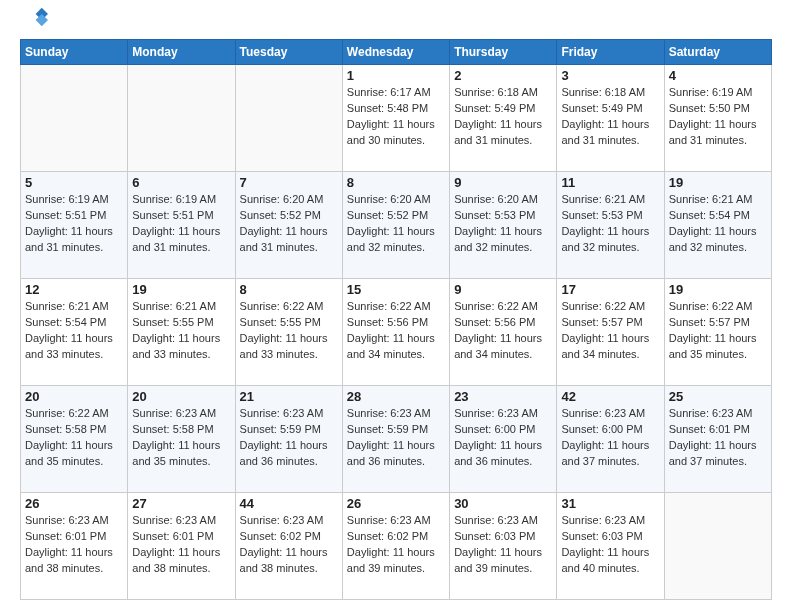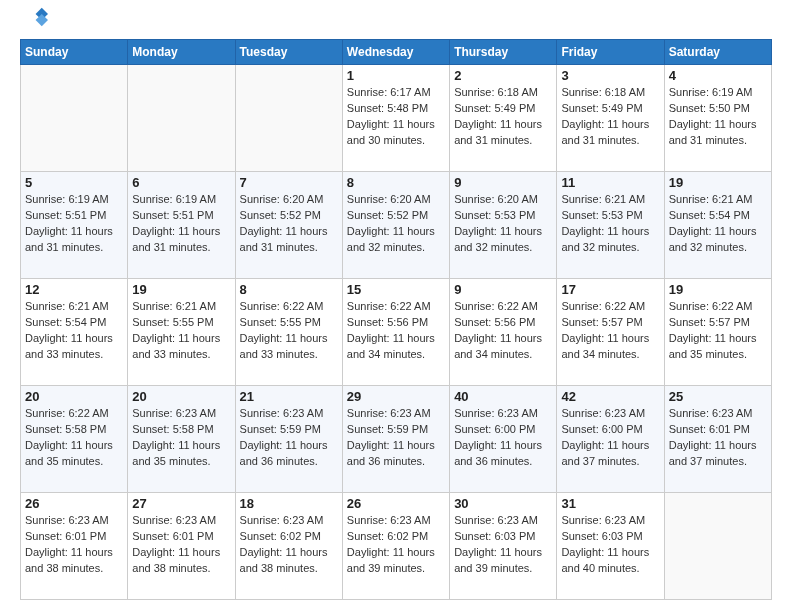--- a/index.html
+++ b/index.html
@@ -224,25 +224,25 @@
           </td>
           <td>
             <span class="day-num">20</span>
             <div class="day-info">Sunrise: 6:23 AM<br>Sunset: 5:58 PM<br>Daylight: 11 hours<br>and 35 minutes.</div>
           </td>
           <td>
             <span class="day-num">21</span>
             <div class="day-info">Sunrise: 6:23 AM<br>Sunset: 5:59 PM<br>Daylight: 11 hours<br>and 36 minutes.</div>
           </td>
           <td>
-            <span class="day-num">29</span>
+            <span class="day-num">28</span>
             <div class="day-info">Sunrise: 6:23 AM<br>Sunset: 5:59 PM<br>Daylight: 11 hours<br>and 36 minutes.</div>
           </td>
           <td>
-            <span class="day-num">40</span>
+            <span class="day-num">23</span>
             <div class="day-info">Sunrise: 6:23 AM<br>Sunset: 6:00 PM<br>Daylight: 11 hours<br>and 36 minutes.</div>
           </td>
           <td>
             <span class="day-num">42</span>
             <div class="day-info">Sunrise: 6:23 AM<br>Sunset: 6:00 PM<br>Daylight: 11 hours<br>and 37 minutes.</div>
           </td>
           <td>
             <span class="day-num">25</span>
             <div class="day-info">Sunrise: 6:23 AM<br>Sunset: 6:01 PM<br>Daylight: 11 hours<br>and 37 minutes.</div>
           </td>
@@ -250,21 +250,21 @@
         <tr>
           <td>
             <span class="day-num">26</span>
             <div class="day-info">Sunrise: 6:23 AM<br>Sunset: 6:01 PM<br>Daylight: 11 hours<br>and 38 minutes.</div>
           </td>
           <td>
             <span class="day-num">27</span>
             <div class="day-info">Sunrise: 6:23 AM<br>Sunset: 6:01 PM<br>Daylight: 11 hours<br>and 38 minutes.</div>
           </td>
           <td>
-            <span class="day-num">18</span>
+            <span class="day-num">44</span>
             <div class="day-info">Sunrise: 6:23 AM<br>Sunset: 6:02 PM<br>Daylight: 11 hours<br>and 38 minutes.</div>
           </td>
           <td>
             <span class="day-num">26</span>
             <div class="day-info">Sunrise: 6:23 AM<br>Sunset: 6:02 PM<br>Daylight: 11 hours<br>and 39 minutes.</div>
           </td>
           <td>
             <span class="day-num">30</span>
             <div class="day-info">Sunrise: 6:23 AM<br>Sunset: 6:03 PM<br>Daylight: 11 hours<br>and 39 minutes.</div>
           </td>

